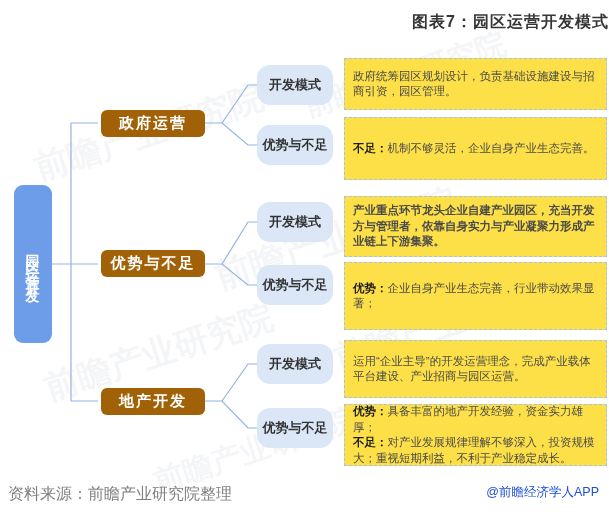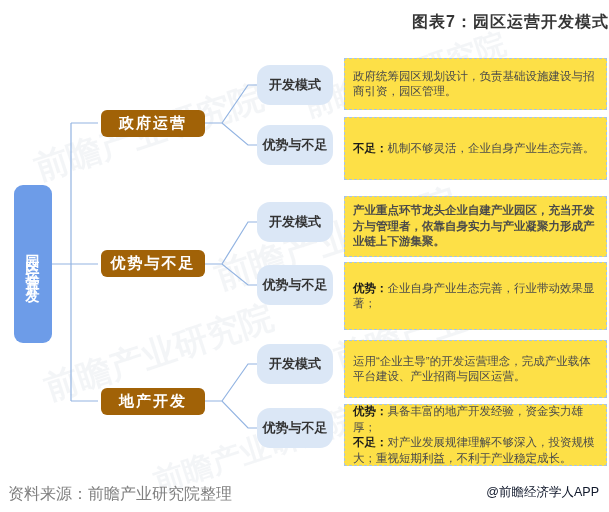--- a/index.html
+++ b/index.html
@@ -36,21 +36,21 @@
     color:#4a4a4a;font-size:11.5px;line-height:15.5px;
     display:flex;flex-direction:column;justify-content:center;
     padding:4px 8px;
   }
   .text-box p{margin:0;}
   .text-box .lbl{font-weight:bold;color:#1a1a1a;}
   .t1a{top:58px;height:52px;} .t1b{top:117px;height:63px;}
   .t2a{top:196px;height:61px;font-weight:bold;} .t2b{top:262px;height:68px;}
   .t3a{top:340px;height:58px;} .t3b{top:404px;height:62px;}
   .footer-left{position:absolute;left:8px;top:484px;font-size:16px;color:#808080;}
-  .footer-right{position:absolute;right:10px;top:484px;font-size:12.5px;color:#0f172a;}
+  .footer-right{position:absolute;right:10px;top:484px;font-size:12.5px;color:#1d4ed8;}
   .wm{
     position:absolute;color:#6a7e9a;opacity:0.07;font-weight:bold;
     transform:rotate(-18deg);white-space:nowrap;pointer-events:none;
   }
   .edge-ico{
     position:absolute;left:598px;width:9px;height:11px;background:#9aa3ad;opacity:0.45;
     border-radius:2px;pointer-events:none;
   }
 </style>
 </head>

